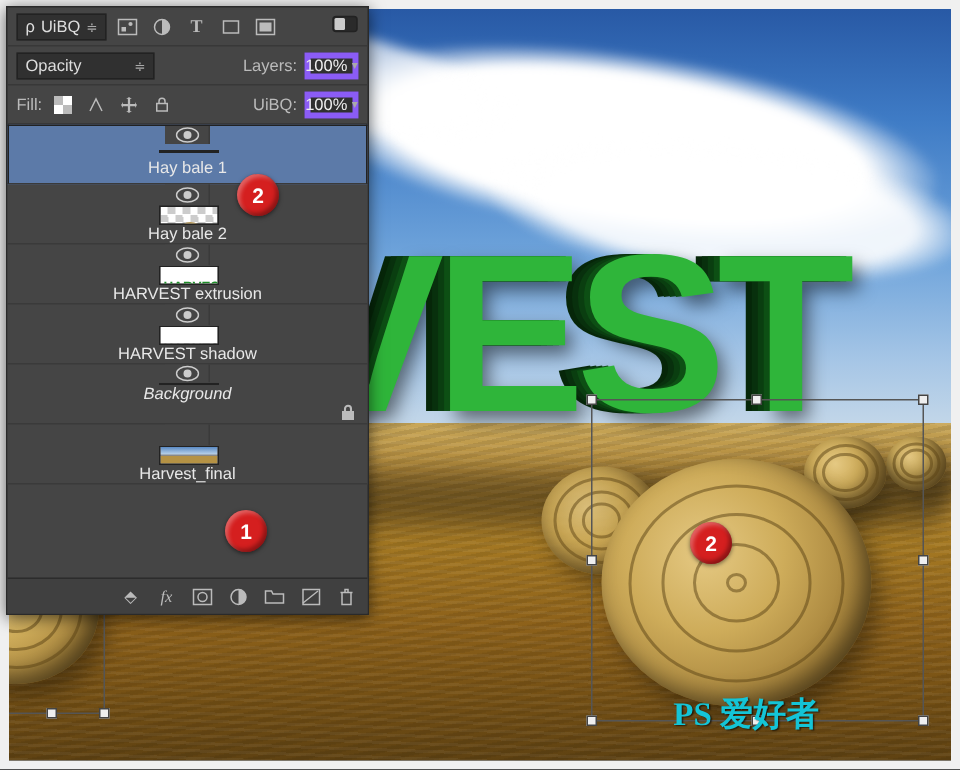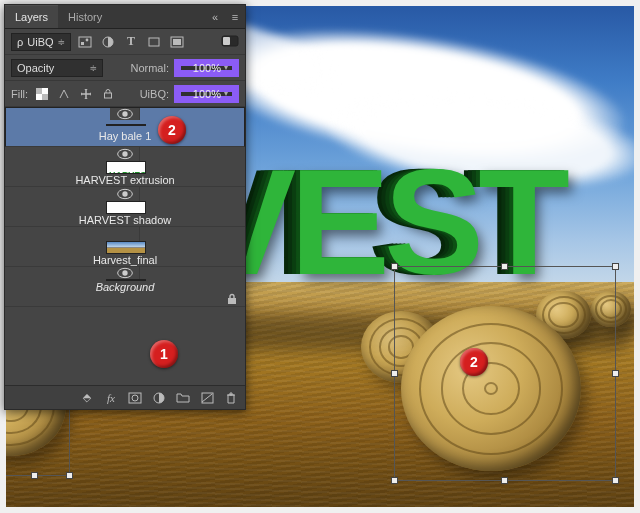--- a/index.html
+++ b/index.html
@@ -41,21 +41,21 @@
   .tab { padding:5px 10px; color:#aaa; }
   .tab.active { background:#454545; color:#e4e4e4; border-top:1px solid #4f4f4f; }
   .tabs .spacer { flex:1; }
   .pm { width:20px; text-align:center; color:#bbb; cursor:pointer; }
   .row { display:flex; align-items:center; height:26px; padding:0 6px; gap:5px; }
   .row.border-b { border-bottom:1px solid #383838; }
   .sel { background:#303030; border:1px solid #222; height:18px; display:flex; align-items:center; padding:0 5px; gap:4px; color:#ddd; }
   .sel .chev { font-size:9px; color:#aaa; }
   .lbl { color:#bbb; }
   .iconbtn { width:18px; height:18px; display:flex; align-items:center; justify-content:center; color:#bbb; border:1px solid transparent; }
-  .pct { background:#303030; border:7px solid #8b5cf6; height:18px; width:65px; display:flex; align-items:center; justify-content:flex-end; padding:0 4px; gap:3px; }
+  .pct { background:#303030; border:4px solid #8b5cf6; height:18px; width:36px; display:flex; align-items:center; justify-content:center; padding:0 4px; gap:3px; }
   .pct .v { color:#eee; } .pct .chev{ font-size:8px; color:#aaa; }
   .locks { display:flex; gap:4px; }
 
   .layer-list { background:#454545; }
   .layer { height:40px; display:flex; align-items:center; border-bottom:1px solid #3a3a3a;flex-direction:column; }
   .layer.sel { background:#5c7aa8; }
   .vis { width:30px; height:100%; display:flex; align-items:center; justify-content:center; border-right:1px solid #3a3a3a; background:#454545; }
   .layer.sel .vis { background:#454545; }
   .eye { width:16px; height:12px; }
   .thumb { width:40px; height:32px; margin:0 6px 0 8px; border:1px solid #222; background:#888; position:relative; overflow:hidden; }
@@ -133,30 +133,24 @@
       <div class="handle h-br"></div>
     </div>
     <div class="transform-box left">
       <div class="handle h-tr"></div>
       <div class="handle h-mr"></div>
       <div class="handle h-br"></div>
       <div class="handle h-bm"></div>
     </div>
 
     <div class="badge" style="left:454px; top:342px;">2</div>
+    <div class="wm1">PS 爱好者</div>
   </div>
 
   <div class="panel">
-    <div class="tabs">
-      <div class="tab active">Layers</div>
-      <div class="tab">History</div>
-      <div class="spacer"></div>
-      <div class="pm">«</div>
-      <div class="pm">≡</div>
-    </div>
 
     <div class="row border-b">
       <div class="sel">
         <span>ρ</span>
           <span>UiBQ</span>
           <span class="chev">≑</span>
       </div>
       <div class="iconbtn">
           <svg width="14" height="12">
             <rect x="1" y="1" width="12" height="10" fill="none" stroke="#bbb"></rect>
@@ -188,21 +182,21 @@
             <rect x="2" y="2" width="7" height="8" rx="1" fill="#ccc"></rect>
           </svg></div>
     </div>
 
     <div class="row border-b">
       <div class="sel" style="width:92px;justify-content:space-between">
         <span>Opacity</span>
           <span class="chev">≑</span>
       </div>
       <div style="flex:1"></div>
-      <span class="lbl">Normal:</span>
+      <span class="lbl">Layers:</span>
       <div class="pct">
           <span class="v">100%</span>
           <span class="chev">▾</span>
         </div>
     </div>
 
     <div class="row border-b">
       <span class="lbl">Fill:</span>
       <div class="locks">
         <div class="iconbtn">
@@ -252,67 +246,80 @@
           <span class="lname">Hay bale 1</span>
           <span class="lockcol"></span>
         </div>
         <div class="layer">
           <div class="vis">
             <svg class="eye" viewBox="0 0 24 16">
               <ellipse cx="12" cy="8" rx="11" ry="7" fill="none" stroke="#ccc" stroke-width="1.5"></ellipse>
               <circle cx="12" cy="8" r="4" fill="#ccc"></circle>
             </svg>
           </div>
+          <div class="thumb checker">
+            <div class="tbale" style="left:12px;top:10px"></div>
+          </div>
+          <span class="lname">Hay bale 2</span>
+          <span class="lockcol"></span>
+        </div>
+        <div class="layer">
+          <div class="vis">
+            <svg class="eye" viewBox="0 0 24 16">
+              <ellipse cx="12" cy="8" rx="11" ry="7" fill="none" stroke="#ccc" stroke-width="1.5"></ellipse>
+              <circle cx="12" cy="8" r="4" fill="#ccc"></circle>
+            </svg>
+          </div>
           <div class="thumb">
             <div class="twhite"></div>
             <div class="ttxt">HARVEST</div>
           </div>
           <span class="lname">HARVEST extrusion</span>
           <span class="lockcol"></span>
         </div>
         <div class="layer">
           <div class="vis">
             <svg class="eye" viewBox="0 0 24 16">
               <ellipse cx="12" cy="8" rx="11" ry="7" fill="none" stroke="#ccc" stroke-width="1.5"></ellipse>
               <circle cx="12" cy="8" r="4" fill="#ccc"></circle>
             </svg>
           </div>
           <div class="thumb">
             <div class="twhite"></div>
             <div class="tshadow">HARVEST</div>
           </div>
           <span class="lname">HARVEST shadow</span>
-          <span class="lockcol"></span>
-        </div>
-        <div class="layer">
-          <div class="vis"></div>
-          <div class="thumb">
-            <div class="tsky"></div>
-            <div class="tfld"></div>
-          </div>
-          <span class="lname">Harvest_final</span>
           <span class="lockcol"></span>
         </div>
         <div class="layer">
           <div class="vis">
             <svg class="eye" viewBox="0 0 24 16">
               <ellipse cx="12" cy="8" rx="11" ry="7" fill="none" stroke="#ccc" stroke-width="1.5"></ellipse>
               <circle cx="12" cy="8" r="4" fill="#ccc"></circle>
             </svg>
           </div>
           <div class="thumb">
             <div class="tsky"></div>
             <div class="tfld"></div>
           </div>
           <span class="lname italic">Background</span>
           <span class="lockcol"><svg width="12" height="13">
               <rect x="2" y="5" width="8" height="6" fill="#bbb"></rect>
               <path d="M4 5V3.5a2 2 0 0 1 4 0V5" fill="none" stroke="#bbb" stroke-width="1.4"></path>
             </svg></span>
         </div>
+        <div class="layer">
+          <div class="vis"></div>
+          <div class="thumb">
+            <div class="tsky"></div>
+            <div class="tfld"></div>
+          </div>
+          <span class="lname">Harvest_final</span>
+          <span class="lockcol"></span>
+        </div>
       </div>
 
     <div class="panel-footer">
       <div class="ficon">⬘</div>
       <div class="ficon" style="font:italic 11px serif">fx</div>
       <div class="ficon">
           <svg width="14" height="12">
             <rect x="1" y="1" width="12" height="10" fill="none" stroke="#bbb"></rect>
             <circle cx="7" cy="6" r="3" fill="none" stroke="#bbb"></circle>
           </svg>

